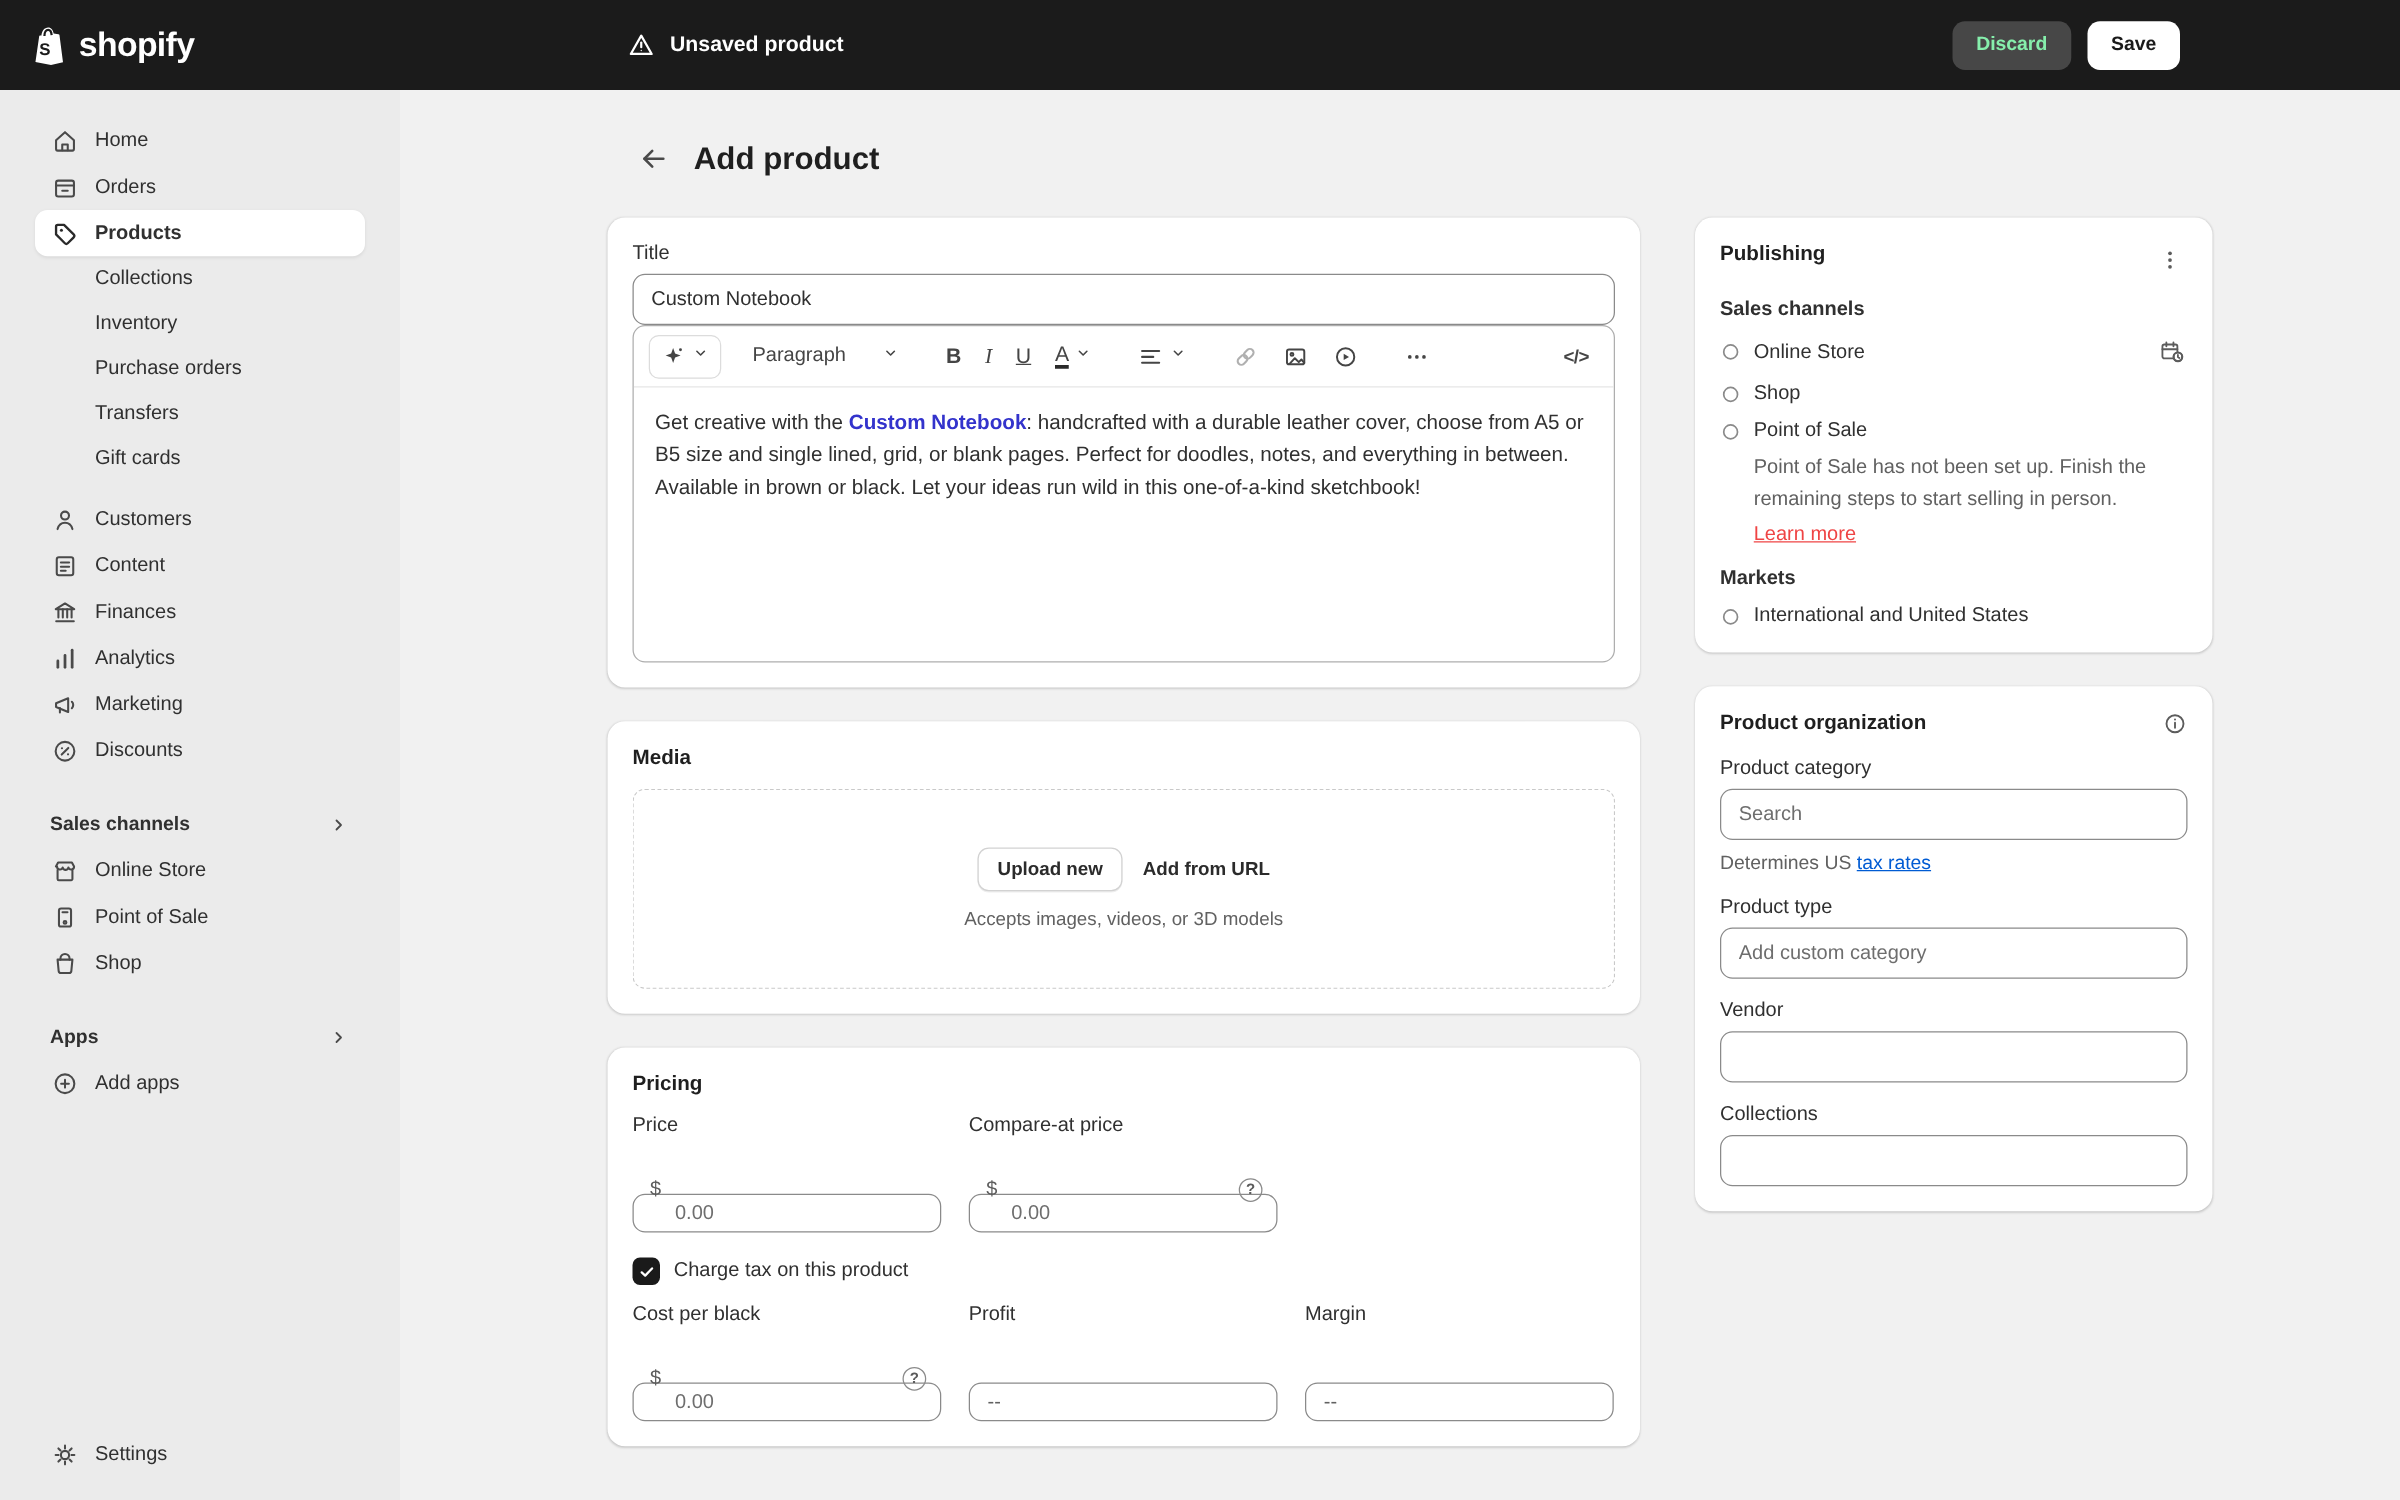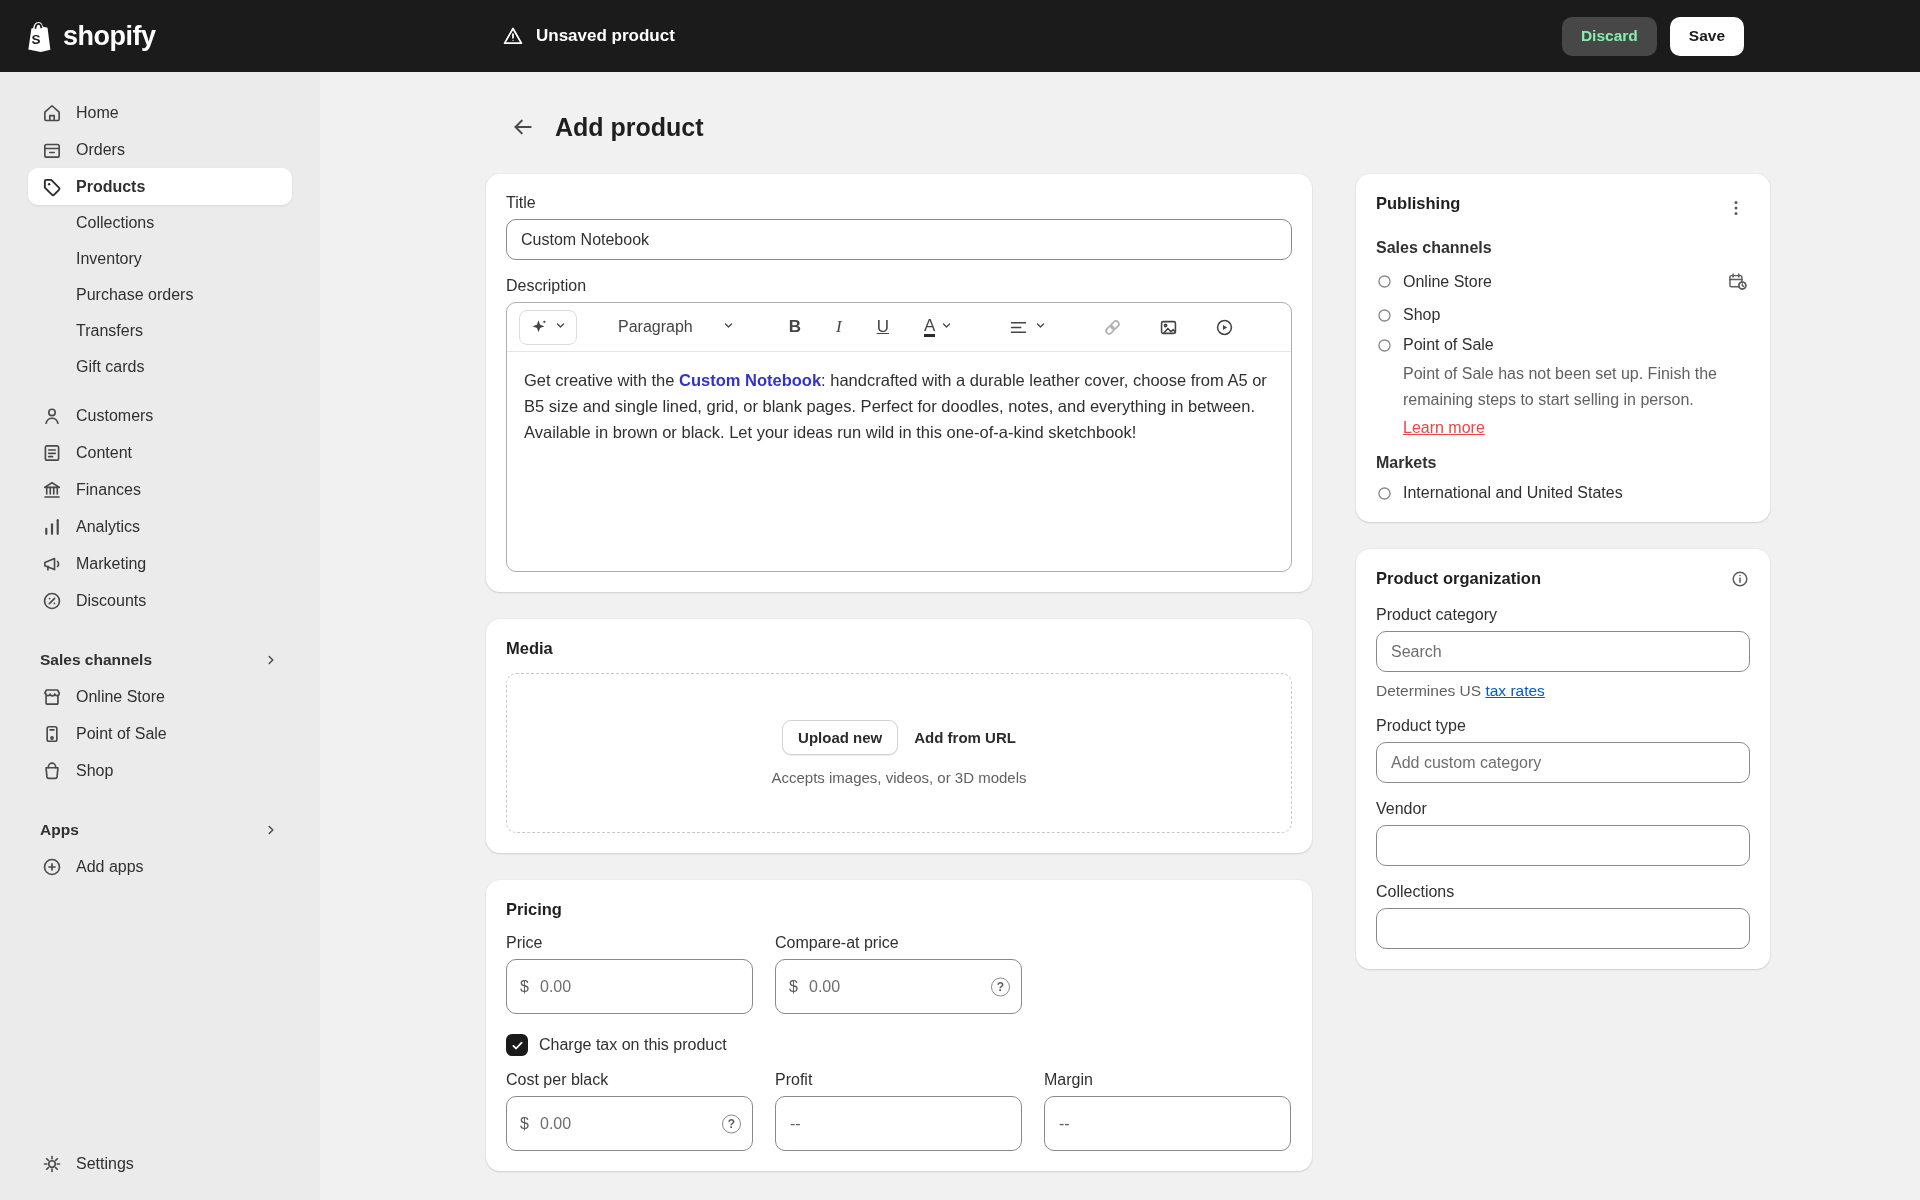--- a/index.html
+++ b/index.html
@@ -44,21 +44,21 @@
   .card-title { font-size:16.5px; font-weight:700; color:#1f1f1f; }
   .card-head-row { display:flex; align-items:flex-start; justify-content:space-between; }
 
   .field-label { display:block; font-size:16px; margin-bottom:7px; }
   .mt16 { margin-top:17px; }
   .text-input { width:100%; height:41px; border:1px solid #8a8a8a; border-radius:10px; padding:0 14px; font-size:16px; color:#303030; background:#fff; }
   input::placeholder { color:#6e6e6e; }
 
   
   .editor { border:1px solid #aeaeae; border-radius:10px; overflow:hidden; }
-  .editor-toolbar { height:49px; display:flex; align-items:center; padding:0 12px; gap:19px; border-bottom:1px solid #e6e6e6; }
+  .editor-toolbar { height:49px; display:flex; align-items:center; padding:0 12px; gap:3px; border-bottom:1px solid #e6e6e6; }
   .tb-btn { display:flex; align-items:center; gap:4px; height:35px; padding:0 8px; border:none; background:transparent; border-radius:8px; color:#454545; font-size:16px; }
   .tb-btn svg { width:21px; height:21px; }
   .tb-btn .chev svg { width:15px; height:15px; }
   .tb-outlined { border:1px solid #dcdcdc; }
   .tb-paragraph { gap:28px; padding:0 10px; margin-left:12px; margin-right:16px; }
   .tb-b { font-weight:800; font-size:17px; }
   .tb-i { font-style:italic; font-size:17px; font-family:"Liberation Serif",serif; }
   .tb-u { text-decoration:underline; font-size:17px; }
   .tb-a { font-size:17px; line-height:1.05; border-bottom:3px solid #2a2a2a; }
   .tb-gap { width:14px; }
@@ -70,21 +70,21 @@
   .upload-zone { margin-top:15px; border:1.5px dashed #c9c9c9; border-radius:10px; height:160px; display:flex; flex-direction:column; align-items:center; justify-content:center; gap:14px; }
   .upload-row { display:flex; align-items:center; gap:16px; }
   .btn-upload { height:35px; padding:0 15px; background:#fff; border:1px solid #d2d2d2; border-radius:9px; font-size:15px; font-weight:600; color:#2b2b2b; box-shadow:0 1px 0 rgba(0,0,0,.07); }
   .btn-url { background:none; border:none; font-size:15px; font-weight:600; color:#2b2b2b; }
   .upload-hint { font-size:15px; color:#616161; }
 
   
   .field-grid { display:grid; grid-template-columns:247px 247px; column-gap:22px; margin-top:15px; }
   .field-grid.three { grid-template-columns:247px 247px 247px; }
   .money-input { position:relative; }
-  .money-input input { width:100%; height:55px; border:1px solid #8a8a8a; border-radius:10px; padding:0 14px 0 33px; font-size:16px; color:#303030; }
+  .money-input input { width:100%; height:31px; border:1px solid #8a8a8a; border-radius:10px; padding:0 14px 0 33px; font-size:16px; color:#303030;margin-top:38px; }
   .money-input input.plain { padding-left:14px; color:#616161; }
   .prefix { position:absolute; left:14px; top:50%; transform:translateY(-50%); color:#5c5c5c; font-size:16px; }
   .help-circle { position:absolute; right:12px; top:50%; transform:translateY(-50%); width:19px; height:19px; border:1.6px solid #8a8a8a; border-radius:50%; color:#5c5c5c; font-size:12px; font-weight:700; display:flex; align-items:center; justify-content:center; cursor:pointer; }
   .checkbox-row { display:flex; align-items:center; gap:11px; margin-top:20px; font-size:16px; cursor:pointer; }
   .checkbox { width:22px; height:22px; background:#1a1a1a; border-radius:6px; display:flex; align-items:center; justify-content:center; flex:none; }
   .checkbox svg { width:15px; height:15px; }
 
   
   .select { margin-top:10px; height:41px; border:1px solid #8a8a8a; border-radius:10px; display:flex; align-items:center; justify-content:space-between; padding:0 11px 0 14px; font-size:16px; cursor:pointer; }
   .select svg { width:19px; height:19px; }
@@ -338,21 +338,20 @@
   </div>
 
   <div class="content">
 
     <div class="col-main">
 
       <section class="card">
         <label class="field-label">Title</label>
         <input class="text-input" type="text" value="Custom Notebook" style="">
 
-        <label class="field-label mt16">Description</label>
         <div class="editor">
           <div class="editor-toolbar">
             <button class="tb-btn tb-outlined">
               <svg viewBox="0 0 20 20">
                   <path fill="#454545" d="M10 3.2 l1.5 4.2 4.2 1.5 -4.2 1.5 -1.5 4.2 -1.5 -4.2 -4.2 -1.5 4.2 -1.5 Z"></path>
                   <circle cx="15.6" cy="4.6" r="1.1" fill="#454545"></circle>
                 </svg>
               <span class="chev"><svg viewBox="0 0 20 20" fill="none" stroke="#454545" stroke-width="1.7" stroke-linecap="round" stroke-linejoin="round">
                     <path d="M6 8 l4 4 4 -4"></path>
                   </svg></span>

